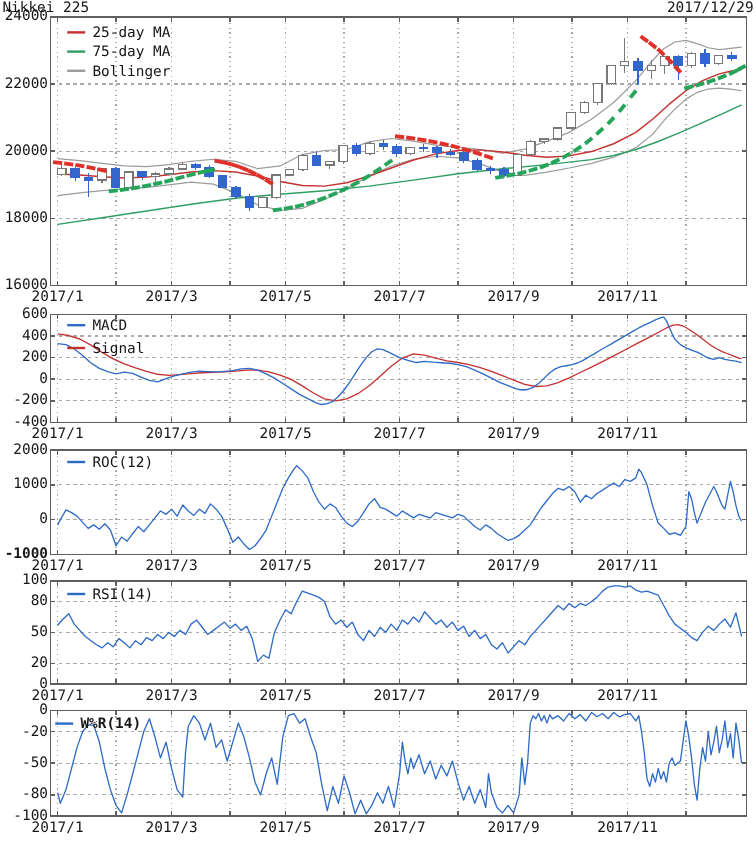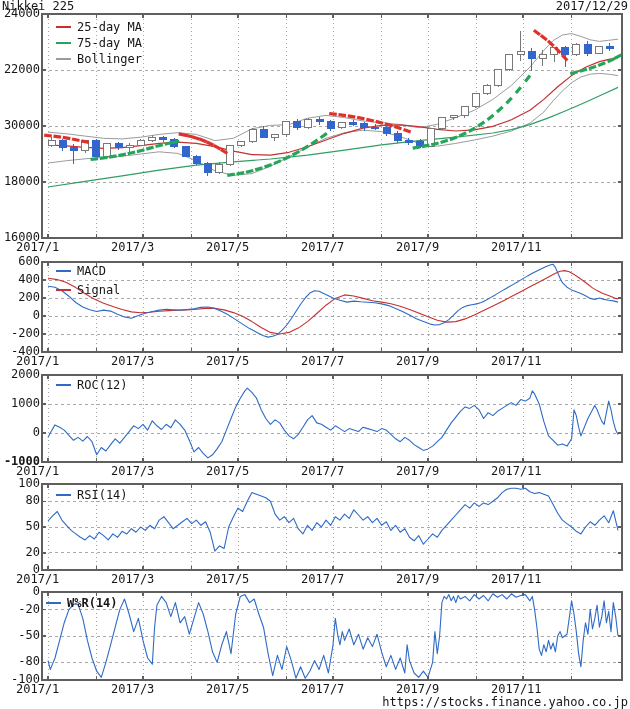--- a/index.html
+++ b/index.html
@@ -1,21 +1,21 @@
 <!DOCTYPE html>
 <html><head>
 <meta charset="utf-8">
 <style>
   html,body{margin:0;padding:0;background:#fff;}
   #stage{position:relative;width:630px;height:709px;background:#fff;overflow:hidden;
          font-family:"DejaVu Sans Mono","Liberation Mono",monospace;font-size:12px;color:#161616;}
   #chart-svg{position:absolute;left:0;top:0;}
   .hdr{position:absolute;top:0;line-height:12px;white-space:pre;}
   .ylabel{position:absolute;width:38px;left:2px;text-align:right;line-height:13px;white-space:pre;}
-  .xlabel{position:absolute;width:64px;line-height:12px;white-space:pre;}
+  .xlabel{position:absolute;width:64px;text-align:center;line-height:12px;white-space:pre;}
   .lg{position:absolute;height:13px;line-height:13px;white-space:pre;}
   .sw{display:inline-block;width:15px;height:2px;vertical-align:3px;margin-right:6px;}
   .ftr{position:absolute;line-height:12px;white-space:pre;}
 </style>
 </head>
 <body>
 
 <div id="stage">
   <div class="hdr" style="left:2px;">Nikkei 225</div>
   <div class="hdr" style="right:2px;">2017/12/29</div>
@@ -454,21 +454,21 @@
         <line x1="618.0" y1="636.0" x2="622.0" y2="636.0" stroke="#5f5f5f" stroke-width="1.4" shape-rendering="crispEdges"></line>
         <line x1="42.0" y1="662.4" x2="46.0" y2="662.4" stroke="#5f5f5f" stroke-width="1.4" shape-rendering="crispEdges"></line>
         <line x1="618.0" y1="662.4" x2="622.0" y2="662.4" stroke="#5f5f5f" stroke-width="1.4" shape-rendering="crispEdges"></line>
         <line x1="42.0" y1="680.0" x2="46.0" y2="680.0" stroke="#5f5f5f" stroke-width="1.4" shape-rendering="crispEdges"></line>
         <line x1="618.0" y1="680.0" x2="622.0" y2="680.0" stroke="#5f5f5f" stroke-width="1.4" shape-rendering="crispEdges"></line>
       </g>
     </svg>
   <div id="labels">
       <div class="ylabel" style="top: 7px;">24000</div>
       <div class="ylabel" style="top: 63px;">22000</div>
-      <div class="ylabel" style="top: 119px;">30000</div>
+      <div class="ylabel" style="top: 119px;">20000</div>
       <div class="ylabel" style="top: 175px;">18000</div>
       <div class="ylabel" style="top: 231px;">16000</div>
       <div class="xlabel" style="left: 16px; top: 241px;">2017/1</div>
       <div class="xlabel" style="left: 110.997px; top: 241px;">2017/3</div>
       <div class="xlabel" style="left: 205.994px; top: 241px;">2017/5</div>
       <div class="xlabel" style="left: 300.991px; top: 241px;">2017/7</div>
       <div class="xlabel" style="left: 395.988px; top: 241px;">2017/9</div>
       <div class="xlabel" style="left: 490.985px; top: 241px;">2017/11</div>
       <div class="ylabel" style="top: 255px;">600</div>
       <div class="ylabel" style="top: 273px;">400</div>
@@ -518,14 +518,13 @@
   <div id="legends">
       <div class="lg" style="left: 56px; top: 21px;"><span class="sw" style="background: rgb(197, 48, 48);"></span><span>25-day MA</span></div>
       <div class="lg" style="left: 56px; top: 37px;"><span class="sw" style="background: rgb(47, 158, 99);"></span><span>75-day MA</span></div>
       <div class="lg" style="left: 56px; top: 53px;"><span class="sw" style="background: rgb(155, 155, 155);"></span><span>Bollinger</span></div>
       <div class="lg" style="left: 56px; top: 265px;"><span class="sw" style="background: rgb(46, 107, 198);"></span><span>MACD</span></div>
       <div class="lg" style="left: 56px; top: 284px;"><span class="sw" style="background: rgb(197, 48, 48);"></span><span>Signal</span></div>
       <div class="lg" style="left: 56px; top: 379px;"><span class="sw" style="background: rgb(46, 107, 198);"></span><span>ROC(12)</span></div>
       <div class="lg" style="left: 56px; top: 489px;"><span class="sw" style="background: rgb(46, 107, 198);"></span><span>RSI(14)</span></div>
       <div class="lg" style="left: 46px; top: 597px; font-weight: bold;"><span class="sw" style="background: rgb(46, 107, 198);"></span><span>W%R(14)</span></div>
     </div>
-  <div class="ftr" style="right:2px;top:696px;">https://stocks.finance.yahoo.co.jp</div>
 </div>
 
 </body></html>

